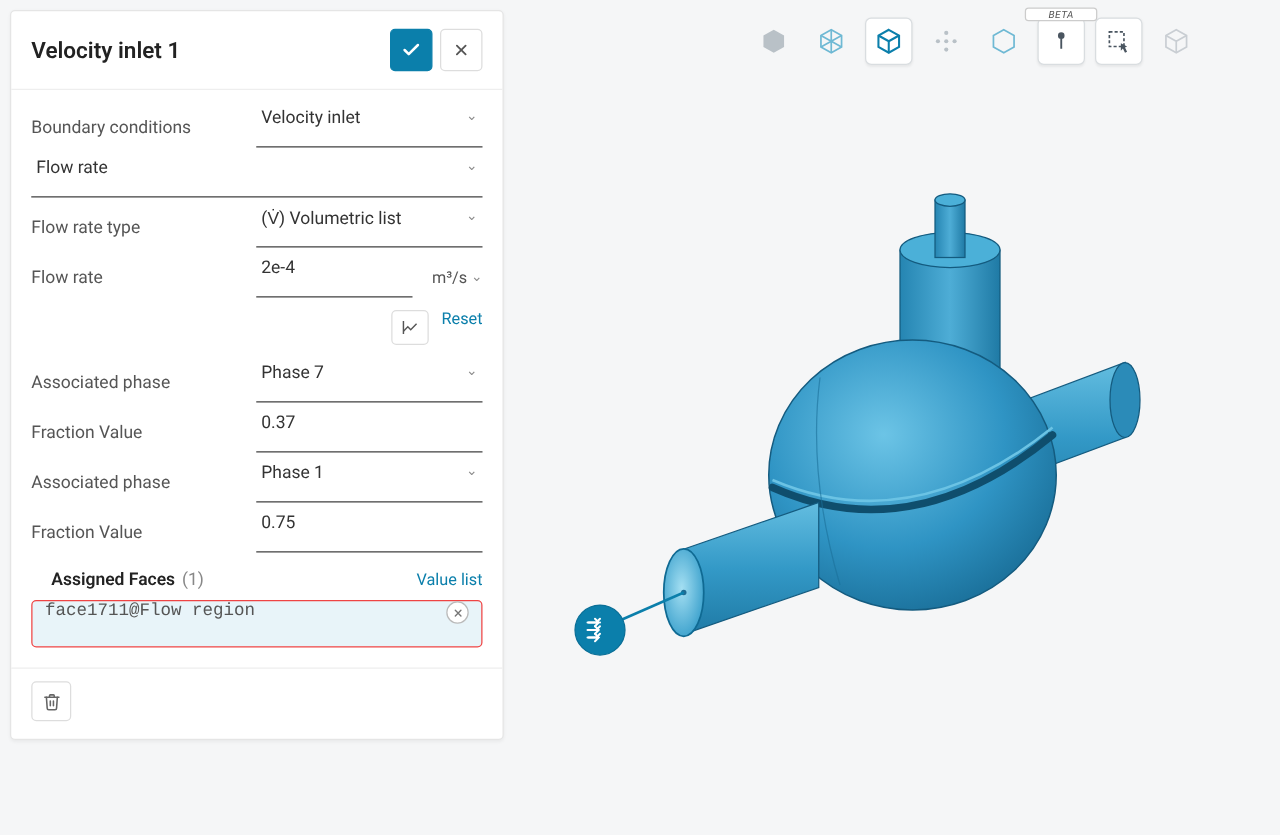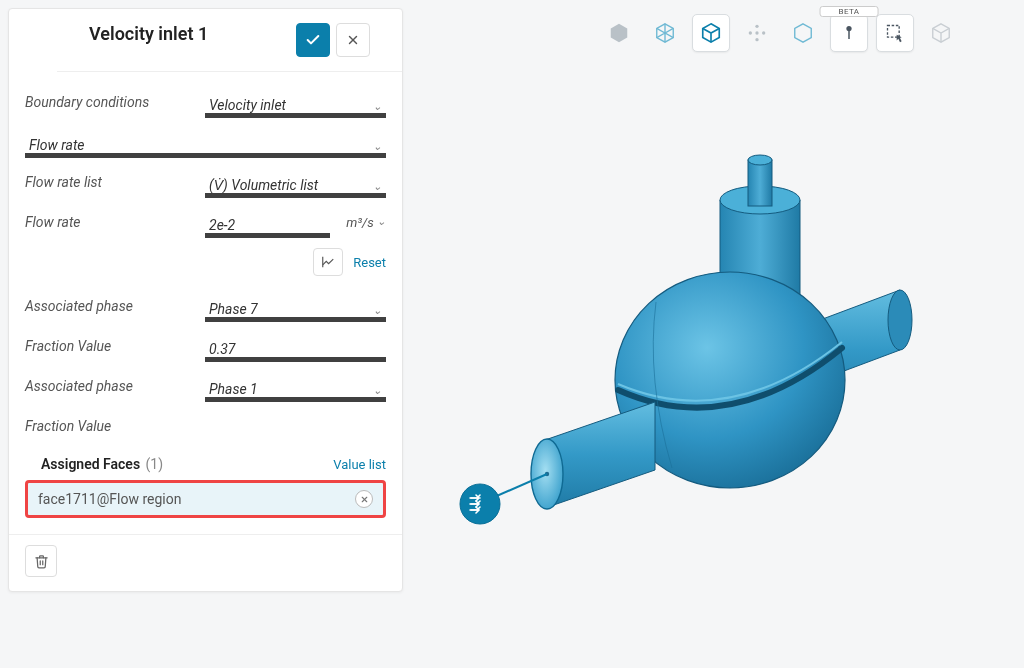--- a/index.html
+++ b/index.html
@@ -18,23 +18,23 @@
     left: 8px;
     top: 8px;
     width: 395px;
     background: #fff;
     border: 1px solid #e5e5e5;
     border-radius: 4px;
     box-shadow: 0 1px 3px rgba(0,0,0,0.05);
   }
   .panel-header {
     display: flex;
-    padding: 14px 32px;
+    align-items: center;
+    padding: 14px 16px;
     border-bottom: 1px solid #eee;
-    margin-left: 48px;
   }
   .panel-title {
     flex: 1;
     font-size: 18px;
     font-weight: 600;
     color: #222;
   }
   .hdr-btn {
     width: 34px;
     height: 34px;
@@ -52,63 +52,62 @@
     background: #0b7fab;
     border-color: #0b7fab;
     color: #fff;
   }
   .panel-body { padding: 10px 16px 16px 16px; }
   .form-row {
     display: flex;
     align-items: center;
     min-height: 40px;
     padding: 4px 0;
-    font-style: italic;
   }
   .form-label {
     width: 180px;
     color: #555;
     font-size: 14px;
   }
   .form-ctrl {
     flex: 1;
     position: relative;
     display: flex;
     align-items: center;
     gap: 6px;
   }
   .select-like, .input-like {
     flex: 1;
     height: 32px;
     border: none;
-    border-bottom: 5px solid #404040;
+    border-bottom: 1px solid #404040;
     padding: 0 4px;
     font-size: 14px;
     color: #333;
     display: flex;
-    align-items: flex-end;
+    align-items: flex-start;
     justify-content: space-between;
     cursor: pointer;
     background: transparent;
   }
   .unit-box {
     width: 50px;
     text-align: right;
     color: #555;
     font-size: 13px;
     display: flex;
     align-items: flex-start;
     justify-content: flex-end;
     gap: 3px;
   }
   .chev { color: #888; font-size: 11px; }
   .reset-row {
     display: flex;
     justify-content: flex-end;
-    align-items: center;
+    align-items: flex-start;
     gap: 10px;
     padding: 6px 0 10px 0;
   }
   .icon-btn-sm {
     width: 30px; height: 28px;
     border: 1px solid #ddd;
     border-radius: 4px;
     display: flex; align-items: center; justify-content: center;
     cursor: pointer;
     color: #555;
@@ -128,28 +127,29 @@
     display: flex;
     align-items: center;
     justify-content: space-between;
     padding: 10px 0 8px 0;
     margin-left: 16px;
   }
   .assigned-row .lbl { font-weight: 600; color: #222; }
   .assigned-row .count { color: #888; font-weight: 400; margin-left: 2px; }
   .face-chip {
     display: flex;
-    align-items: center;
+    align-items: flex-start;
     justify-content: space-between;
     height: 38px;
-    border: 3px solid #ef4444;
+    border: 1px solid #ef4444;
     background: #e8f4f9;
     border-radius: 4px;
     padding: 0 10px;
     color: #555;
+    font-family: Liberation Mono, monospace;
   }
   .chip-x {
     width: 18px; height: 18px;
     border-radius: 50%;
     border: 1px solid #bbb;
     display: flex; align-items: center; justify-content: center;
     font-size: 11px;
     color: #777;
     cursor: pointer;
     background: #fff;
@@ -201,20 +201,21 @@
     top: -9px;
     left: 50%;
     transform: translateX(-50%);
     font-size: 8px;
     background: #fff;
     border: 1px solid #ccc;
     border-radius: 3px;
     padding: 0 18px;
     color: #555;
     letter-spacing: 0.4px;
+    font-style: italic;
   }
 
   
   .viewport {
     position: absolute;
     left: 420px; top: 70px;
     right: 0; bottom: 0;
   }
   .model-svg {
     position: absolute;
@@ -255,34 +256,34 @@
     <div class="form-row">
       <div class="form-ctrl">
         <div class="select-like">
           <span>Flow rate</span>
           <span class="chev">⌄</span>
         </div>
       </div>
     </div>
 
     <div class="form-row">
-      <div class="form-label">Flow rate list</div>
+      <div class="form-label">Flow rate type</div>
       <div class="form-ctrl">
         <div class="select-like">
           <span>(V̇) Volumetric list</span>
           <span class="chev">⌄</span>
         </div>
       </div>
     </div>
 
     <div class="form-row">
       <div class="form-label">Flow rate</div>
       <div class="form-ctrl">
         <div class="input-like">
-          <span>2e-2</span>
+          <span>2e-4</span>
         </div>
         <div class="unit-box">
           <span>m³/s</span>
           <span class="chev">⌄</span>
         </div>
       </div>
     </div>
 
     <div class="reset-row">
       <div class="icon-btn-sm">
@@ -319,20 +320,25 @@
       <div class="form-ctrl">
         <div class="select-like">
           <span>Phase 1</span>
           <span class="chev">⌄</span>
         </div>
       </div>
     </div>
 
     <div class="form-row">
       <div class="form-label">Fraction Value</div>
+      <div class="form-ctrl">
+        <div class="input-like">
+          <span>0.75</span>
+        </div>
+      </div>
     </div>
 
     <div class="assigned-row">
       <div>
         <span class="lbl">Assigned Faces</span>
         <span class="count">(1)</span>
       </div>
       <span class="link">Value list</span>
     </div>
 

